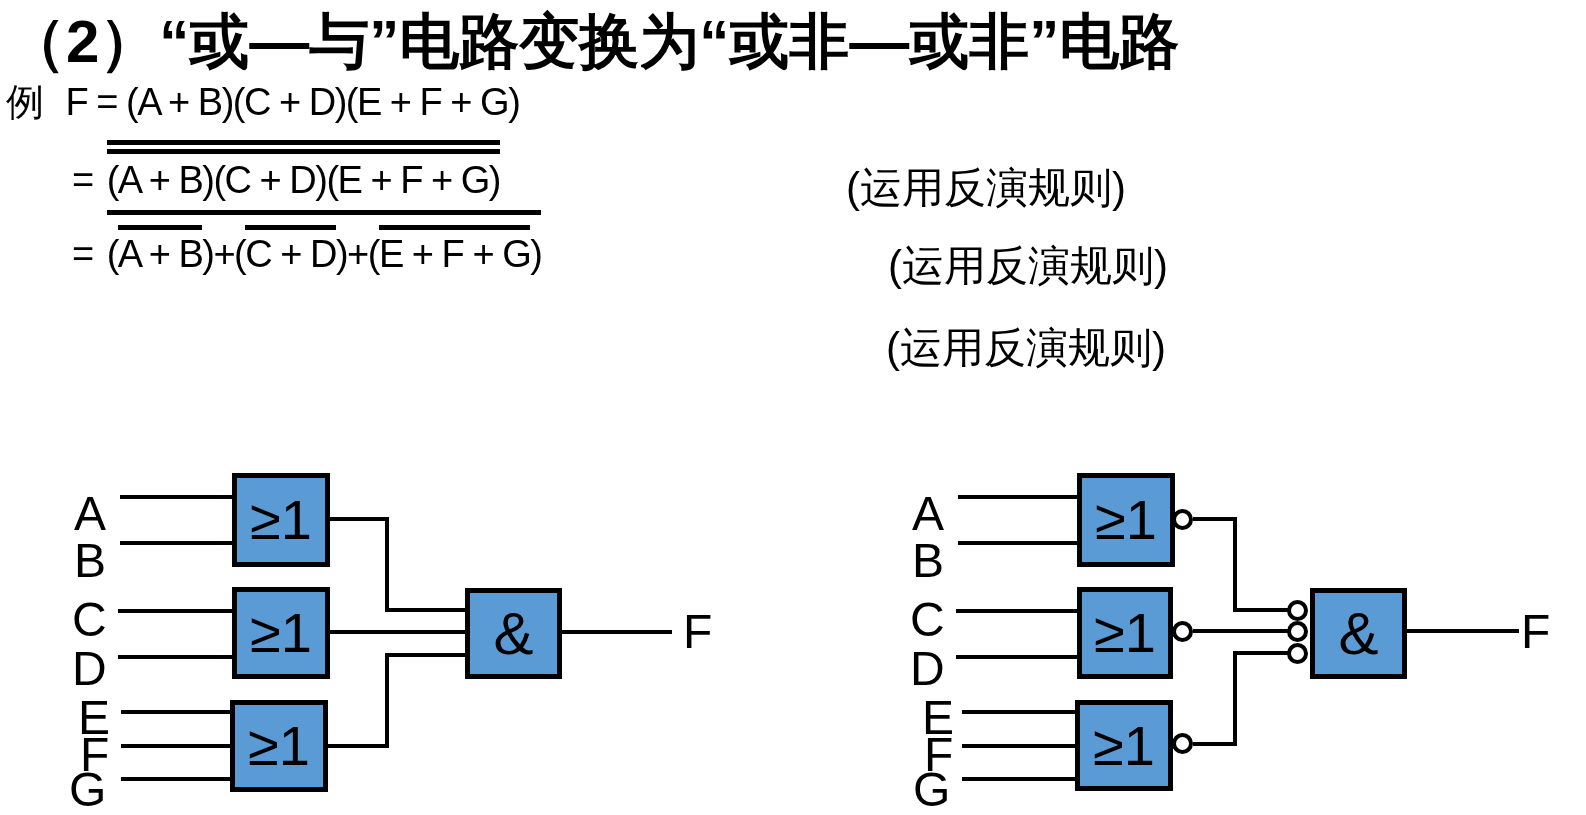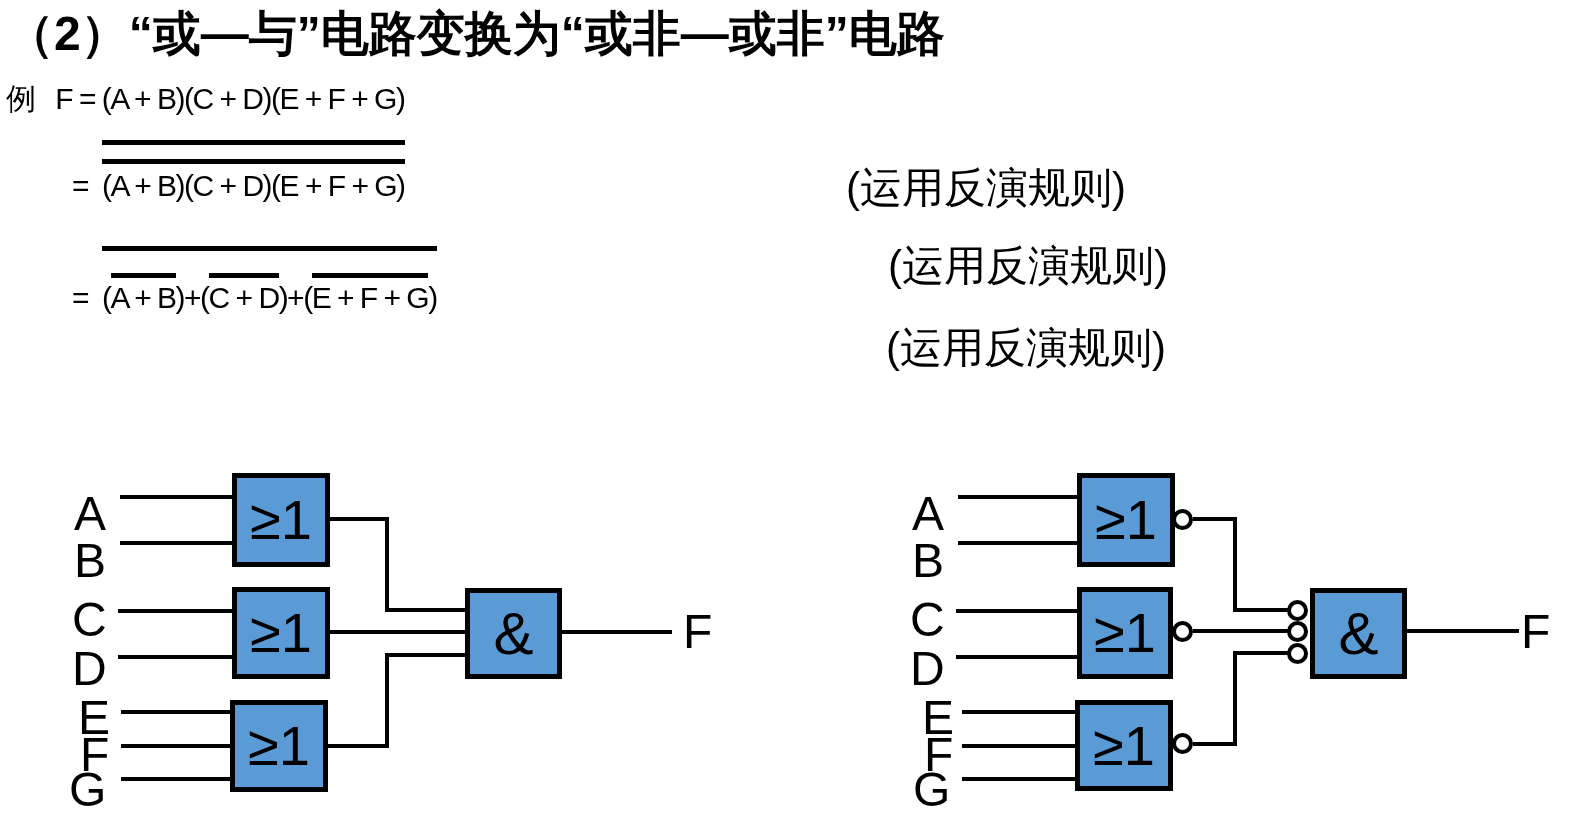--- a/index.html
+++ b/index.html
@@ -2,28 +2,28 @@
 <html><head>
 <meta charset="utf-8">
 <style>
   html,body{margin:0;padding:0;background:#fff;}
   .slide{
     position:relative;width:1586px;height:815px;background:#fff;overflow:hidden;
     font-family:"Liberation Sans","DejaVu Sans",sans-serif;color:#000;
   }
   .abs{position:absolute;}
   
-  .title{left:6px;top:2px;font-size:48px;font-weight:bold;letter-spacing:0px;white-space:nowrap;}
+  .title{left:6px;top:2px;font-size:60px;font-weight:bold;letter-spacing:0px;white-space:nowrap;}
   
-  .eq-row{position:absolute;white-space:nowrap;font-size:30px;letter-spacing:-1.5px;line-height:1.1;}
+  .eq-row{position:absolute;white-space:nowrap;font-size:38px;letter-spacing:-1.5px;line-height:1.1;}
   .eq-row .eqs{margin-right:14px;}
   .bar{display:inline-block;border-top:5px solid #000;line-height:1.08;vertical-align:baseline;}
   .pt4{padding-top:4px;}
-  .pt6{padding-top:6px;margin-top:10px;}
-  .pt10{padding-top:22px;margin-top:36px;}
+  .pt6{padding-top:6px;}
+  .pt10{padding-top:10px;}
   .note{position:absolute;font-size:42px;white-space:nowrap;letter-spacing:0;}
   
   .gate{
     position:absolute;background:#5B9BD5;border:5px solid #000;box-sizing:border-box;
     display:flex;align-items:center;justify-content:center;
     font-size:56px;color:#000;line-height:1;
   }
   .gate.and{font-size:60px;}
   .wh{position:absolute;height:4px;background:#000;}
   .wv{position:absolute;width:4px;background:#000;}

